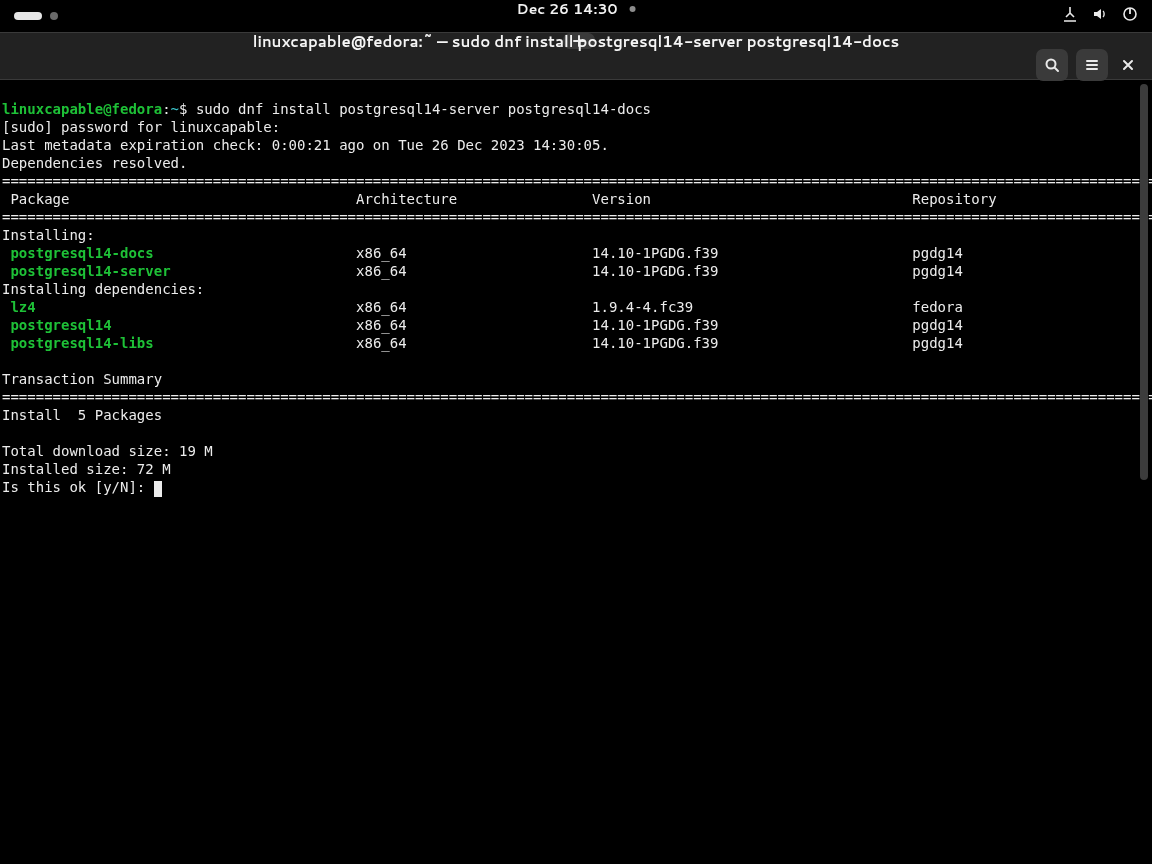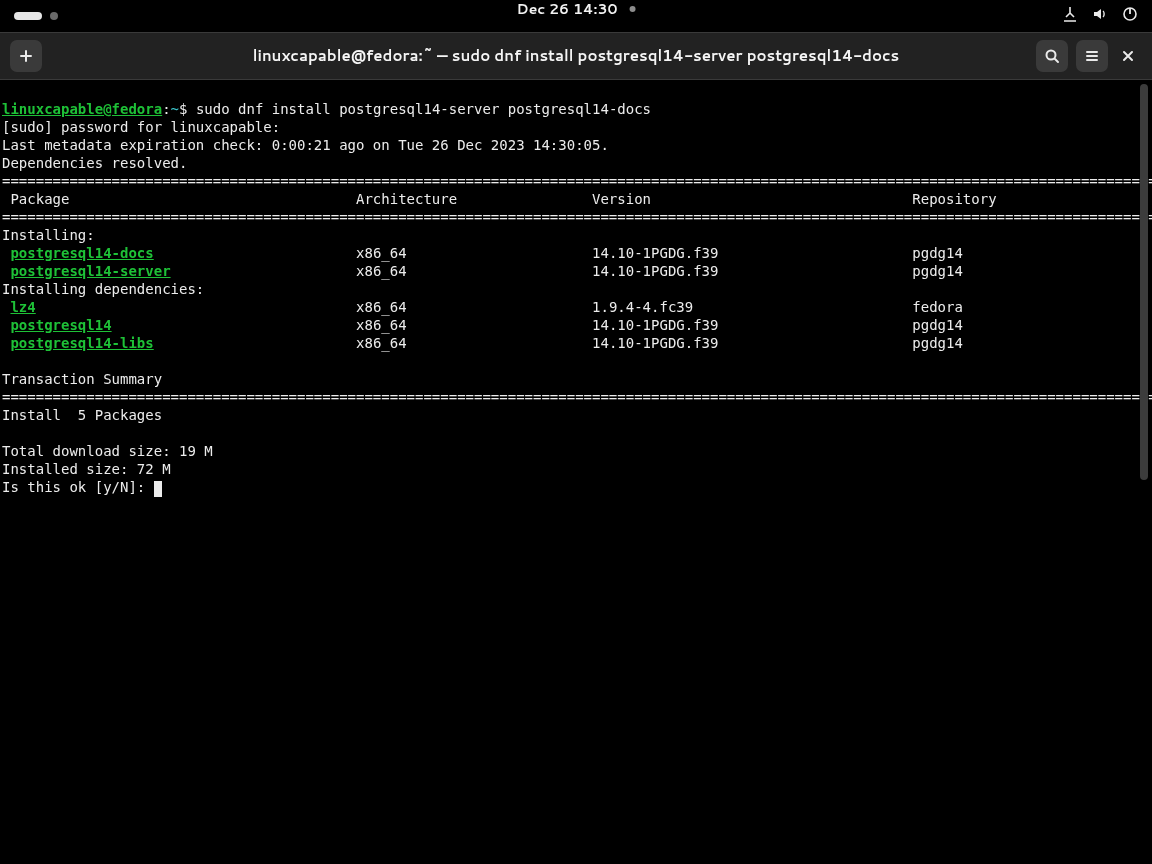--- a/index.html
+++ b/index.html
@@ -43,20 +43,21 @@
     height: 46px;
     width: 100%;
     background: #222; 
     border-top: 1px solid #3a3a3a;
     border-bottom: 1px solid #3a3a3a;
     display: flex;
     align-items: center;
     position: relative;
     font-family: Cantarell, ui-sans-serif, system-ui, sans-serif;
     font-weight: 600;
+    flex-direction: column;
   }
   .tb-btn {
     width: 32px; height: 32px;
     border-radius: 7px;
     background: #3a3a3a;
     display: flex; align-items: center; justify-content: center;
     margin: 0 4px;
   }
   .tb-btn:first-child { margin-left: 10px; }
   .tb-title-wrap {
@@ -72,21 +73,21 @@
 
   
   .term-wrap { position: relative; width: 100%; height: calc(864px - 32px - 46px); }
   .terminal {
     position:absolute; inset:0;
     padding: 6px 0 0 2px;
     white-space: pre;
     color: #ececec;
     overflow: hidden;
   }
-  .terminal .green { color: #1ec137; font-weight: bold; text-decoration: underline; }
+  .terminal .green { color: #1ec137; font-weight: bold; }
   .terminal .cyan  { color: #3ac2c7; }
   .scrollbar {
     position:absolute; right:4px; top:4px; width:8px; height:396px;
     background:#3c3c3c; border-radius:4px;
   }
   .cursor {
     display:inline-block; width:8px; height:16px; background:#ececec;
     vertical-align:text-bottom; margin-bottom:-2px;
   }
 </style>

